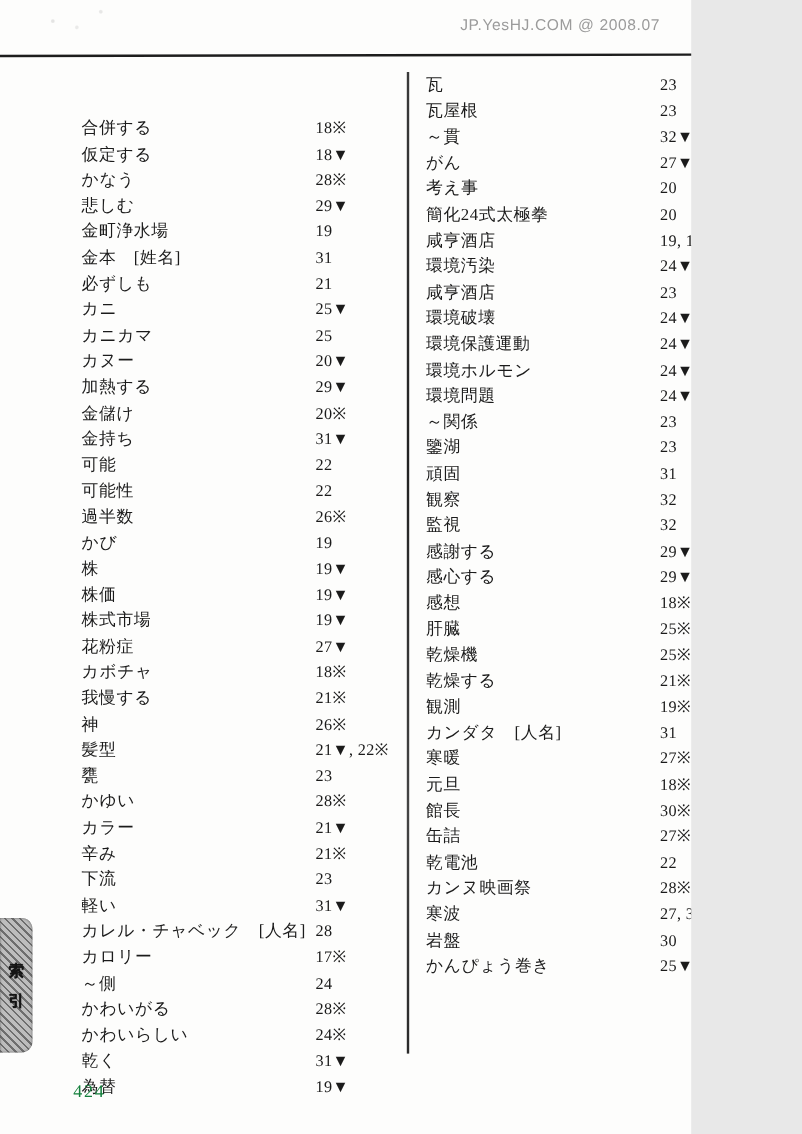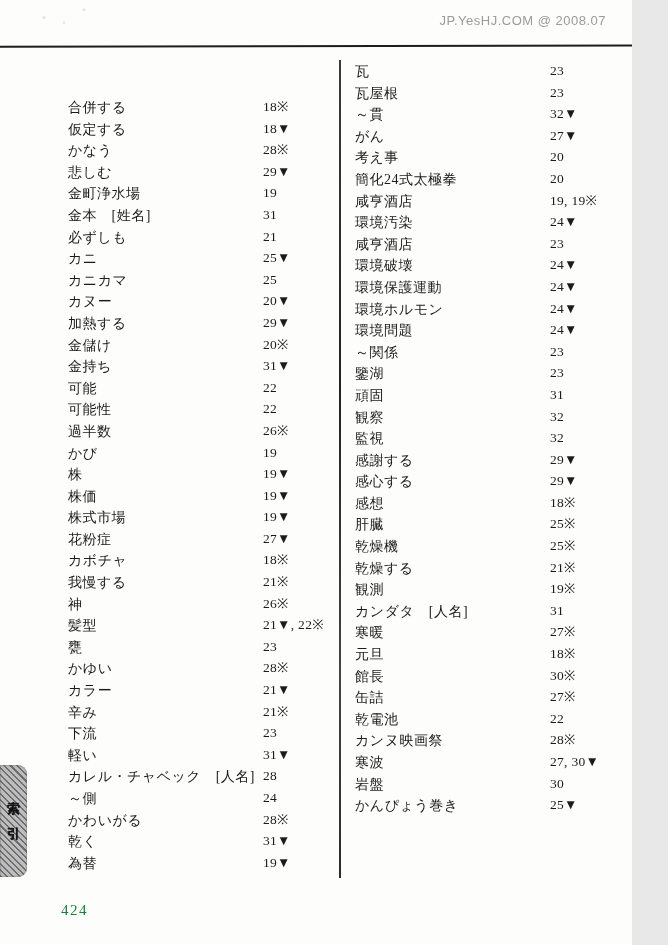--- a/index.html
+++ b/index.html
@@ -1,18 +1,18 @@
 <!DOCTYPE html>
 <html><head>
 <meta charset="utf-8">
 <style>
   html,body{margin:0;padding:0;background:#e8e8e8;}
   .page{
     position:relative;
-    width:632px;height:945px;
+    width:576px;height:945px;
     background:#fdfdfc;
     overflow:hidden;
     font-family:"Liberation Serif","DejaVu Serif",serif;
     color:#1b1b1b;
     text-decoration:underline;
   }
   .watermark{
     position:absolute;top:13px;right:26px;
     font-family:"Liberation Sans","DejaVu Sans",sans-serif;
     font-size:13px;color:#9b9b9b;letter-spacing:0.5px;
@@ -234,31 +234,39 @@
   <div class="row">
     <span class="term">軽い</span>
     <span class="pages">31▼</span>
   </div>
 
   <div class="row">
     <span class="term">カレル・チャベック　[人名]</span>
     <span class="pages">28</span>
   </div>
 
+  <div class="row">
+    <span class="term">カロリー</span>
+    <span class="pages">17※</span>
+  </div>
 
   <div class="row">
     <span class="term">～側</span>
     <span class="pages">24</span>
   </div>
 
   <div class="row">
     <span class="term">かわいがる</span>
     <span class="pages">28※</span>
   </div>
 
+  <div class="row">
+    <span class="term">かわいらしい</span>
+    <span class="pages">24※</span>
+  </div>
 
   <div class="row">
     <span class="term">乾く</span>
     <span class="pages">31▼</span>
   </div>
 
   <div class="row">
     <span class="term">為替</span>
     <span class="pages">19▼</span>
   </div>

